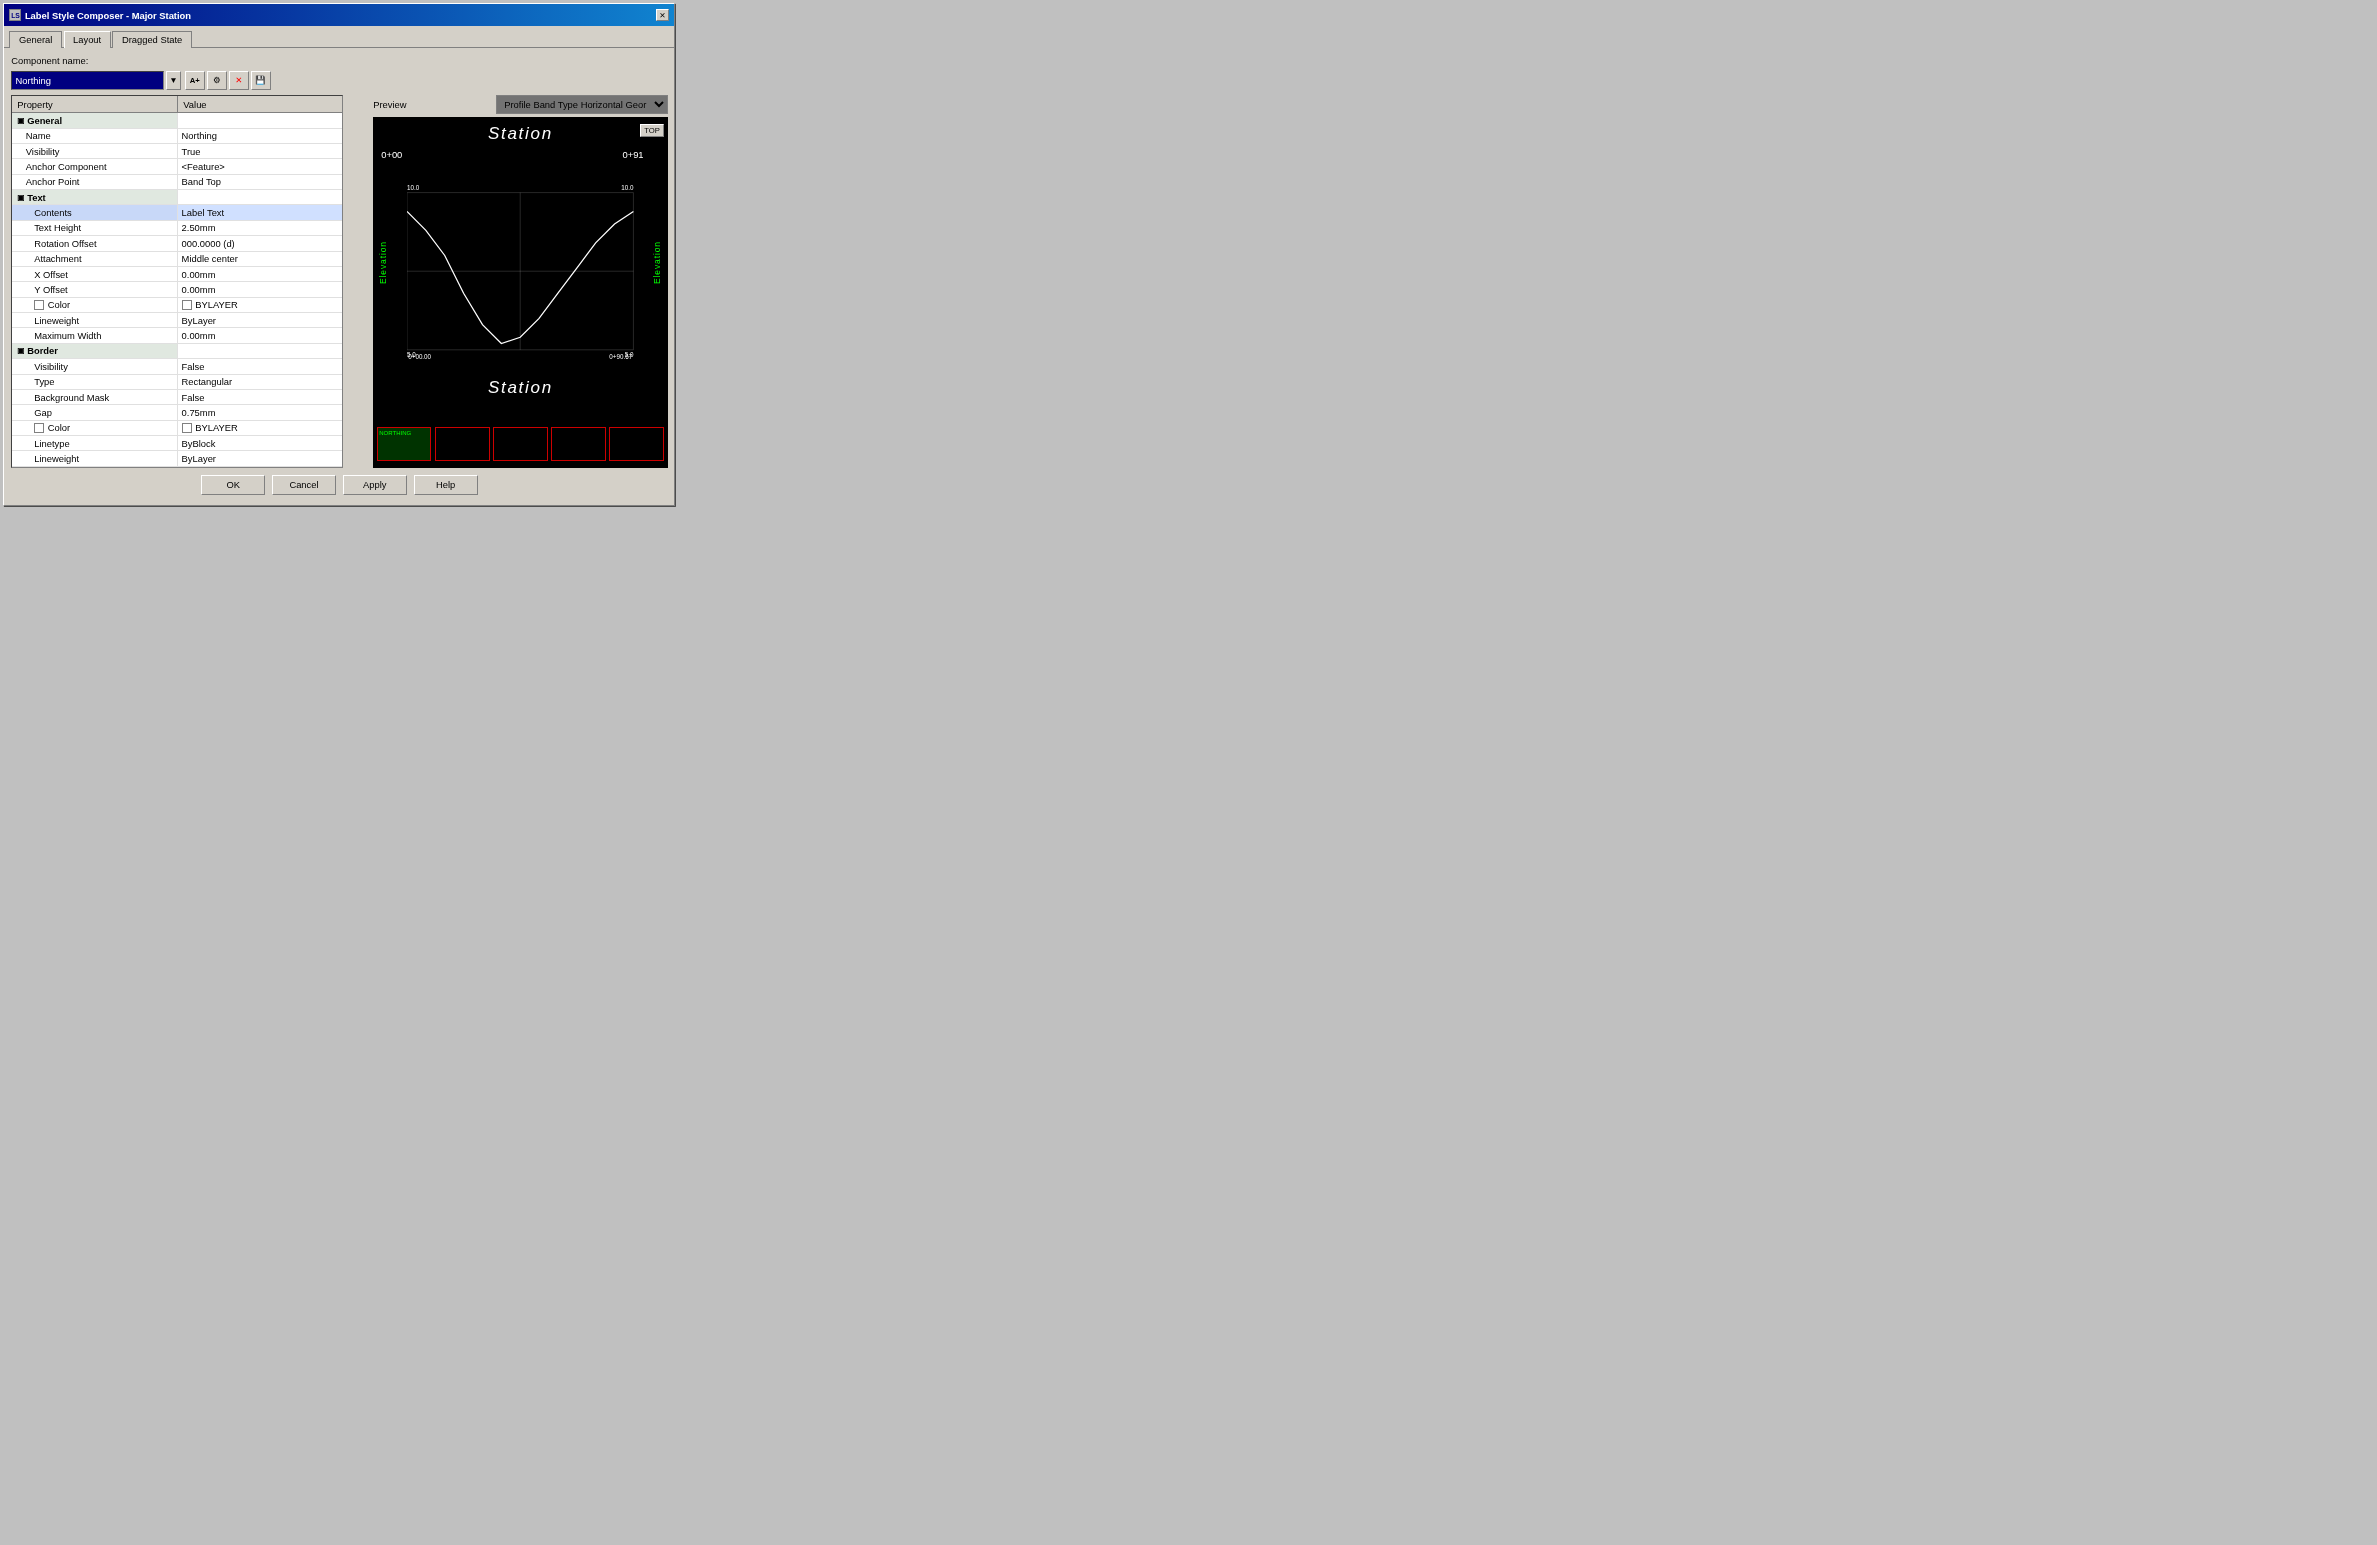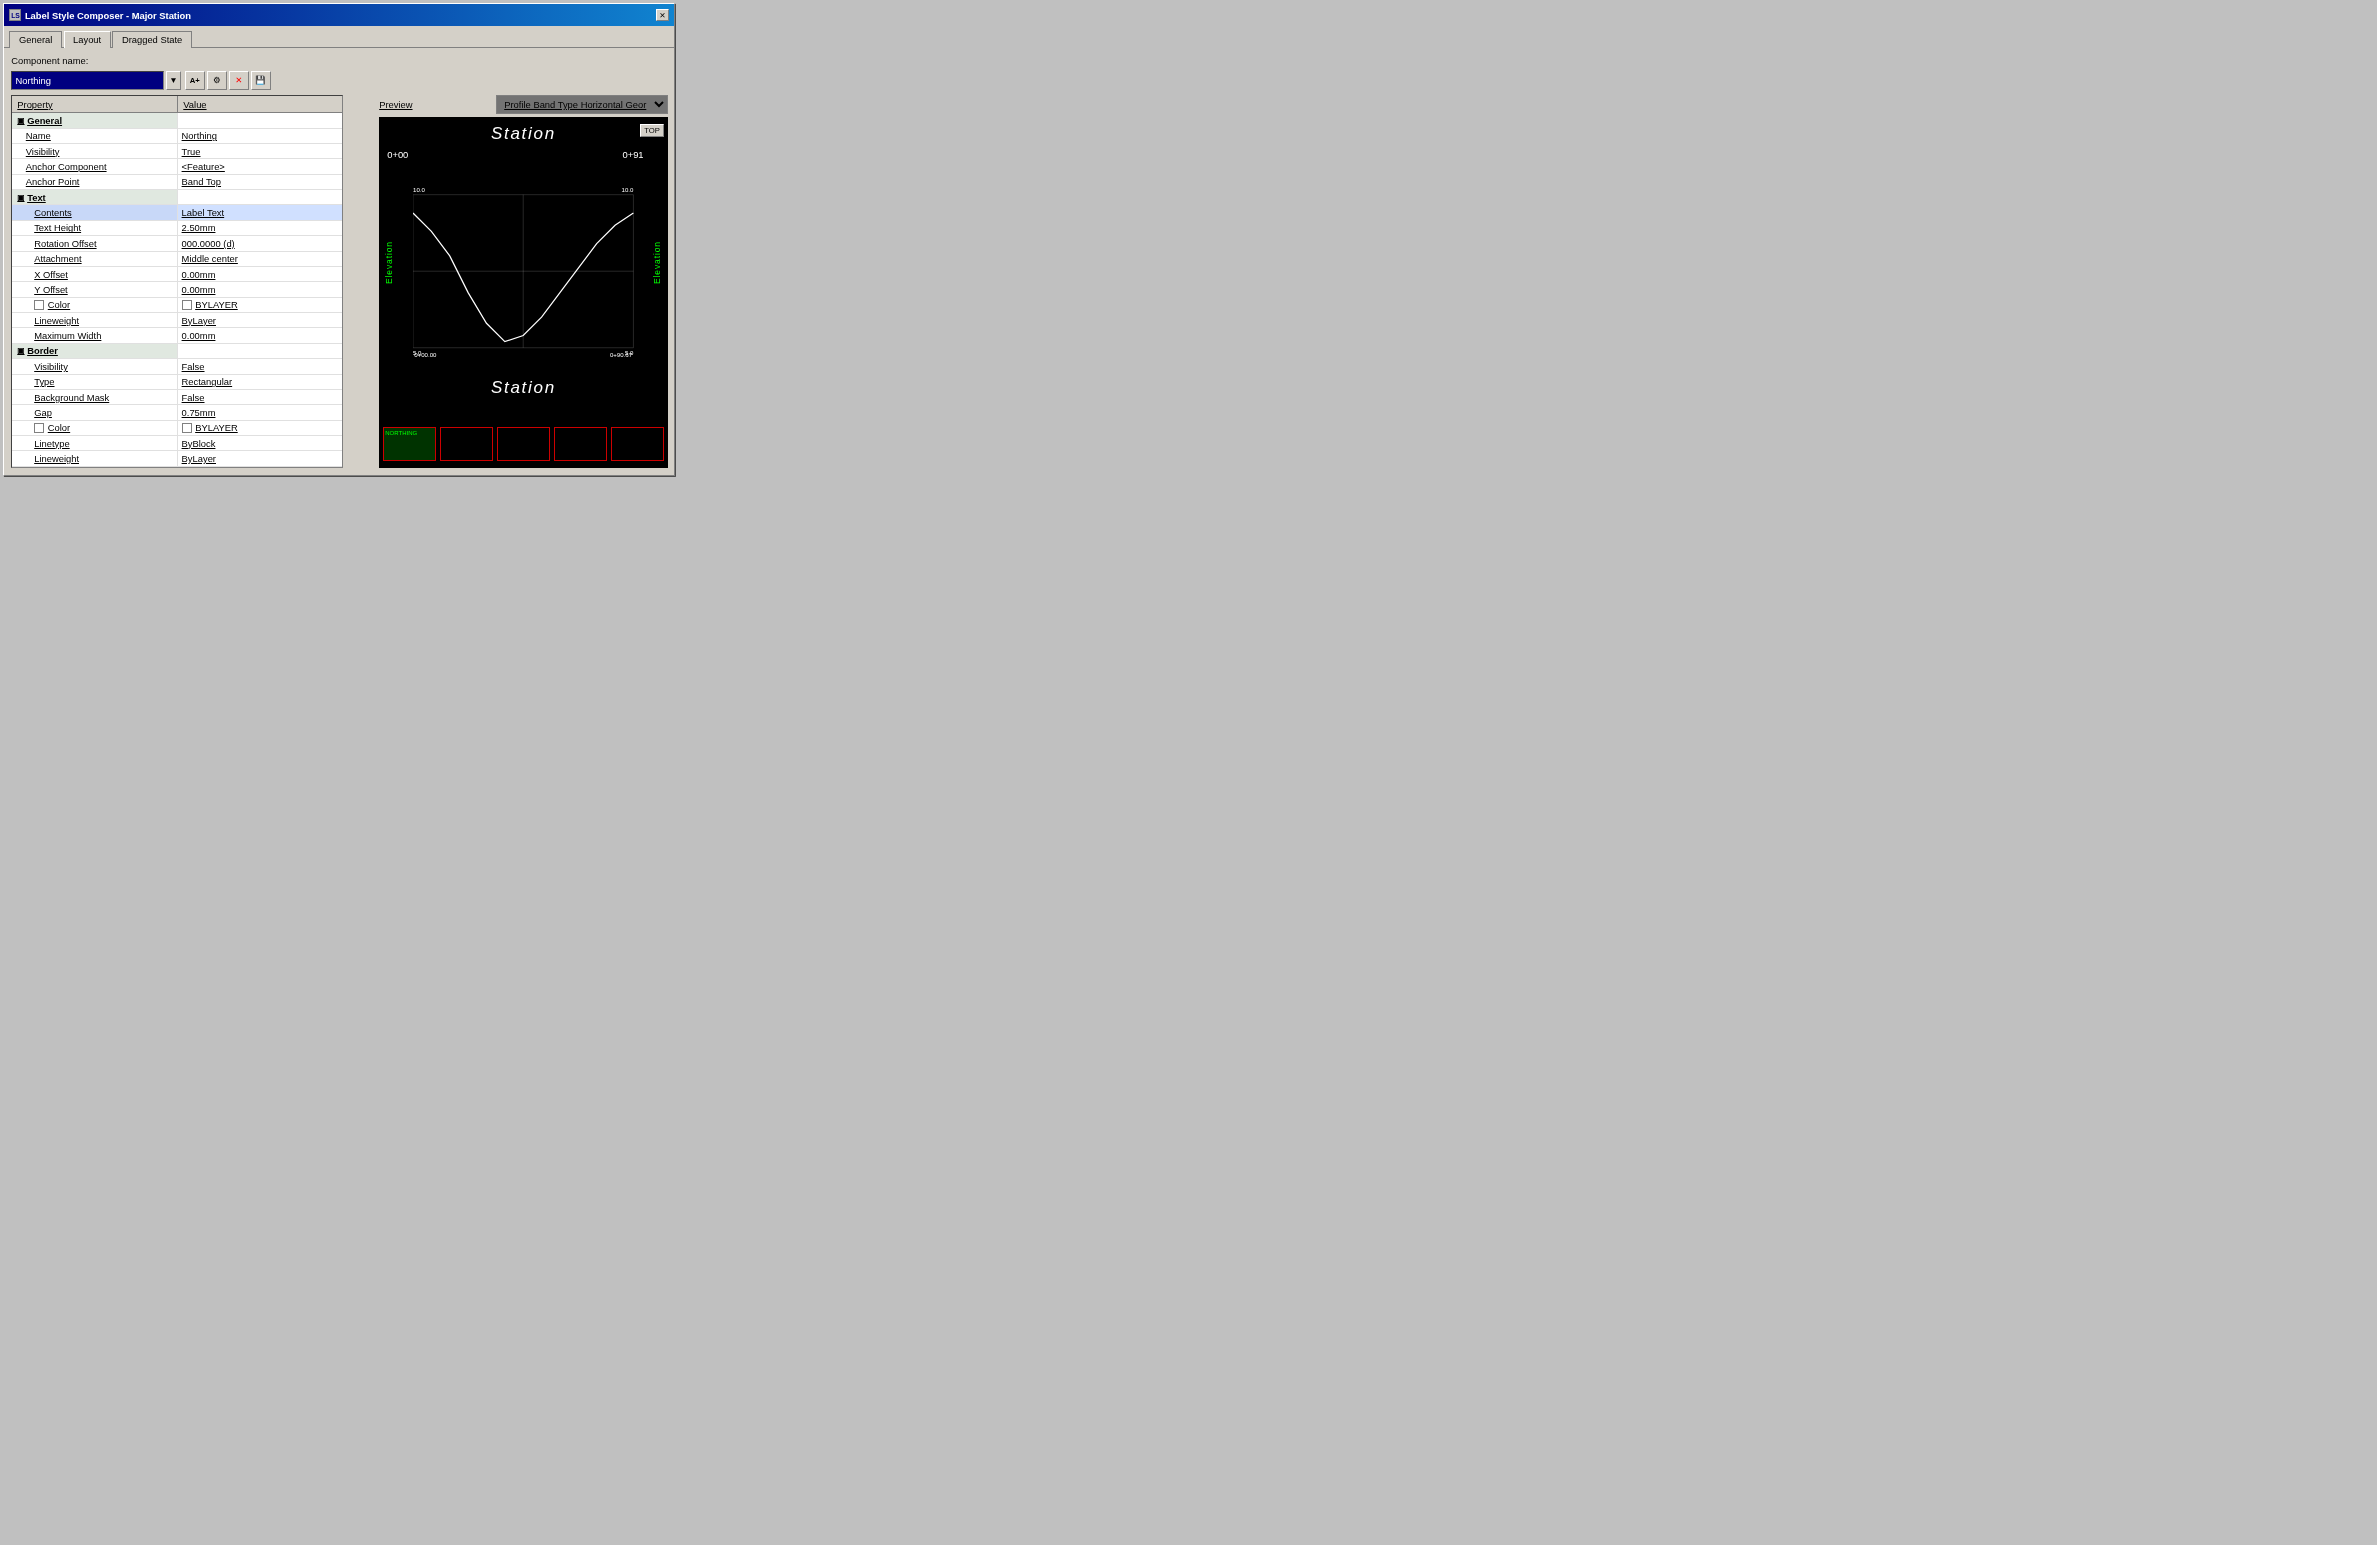--- a/index.html
+++ b/index.html
@@ -139,22 +139,21 @@
       border-right-color: #808080;
       border-bottom-color: #808080;
       display: flex;
       align-items: center;
       justify-content: center;
       cursor: pointer;
       font-size: 10.2px;
     }
     .main-body {
       display: flex;
-      gap: 22px;
-      text-decoration: underline;
+      gap: 16px;
     }
     .property-panel {
       width: 332px;
       border: 0.9px solid #808080;
       border-top-color: #404040;
       border-left-color: #404040;
       background: #ffffff;
     }
     .prop-header {
       display: flex;
@@ -578,15 +577,21 @@
             </div>
             <div class="thumb-item"></div>
             <div class="thumb-item"></div>
             <div class="thumb-item"></div>
             <div class="thumb-item"></div>
           </div>
         </div>
       </div>
     </div>
 
+    <div class="footer-buttons">
+      <div class="footer-btn">OK</div>
+      <div class="footer-btn">Cancel</div>
+      <div class="footer-btn">Apply</div>
+      <div class="footer-btn">Help</div>
+    </div>
   </div>
 </div>
 
 
 </body></html>

